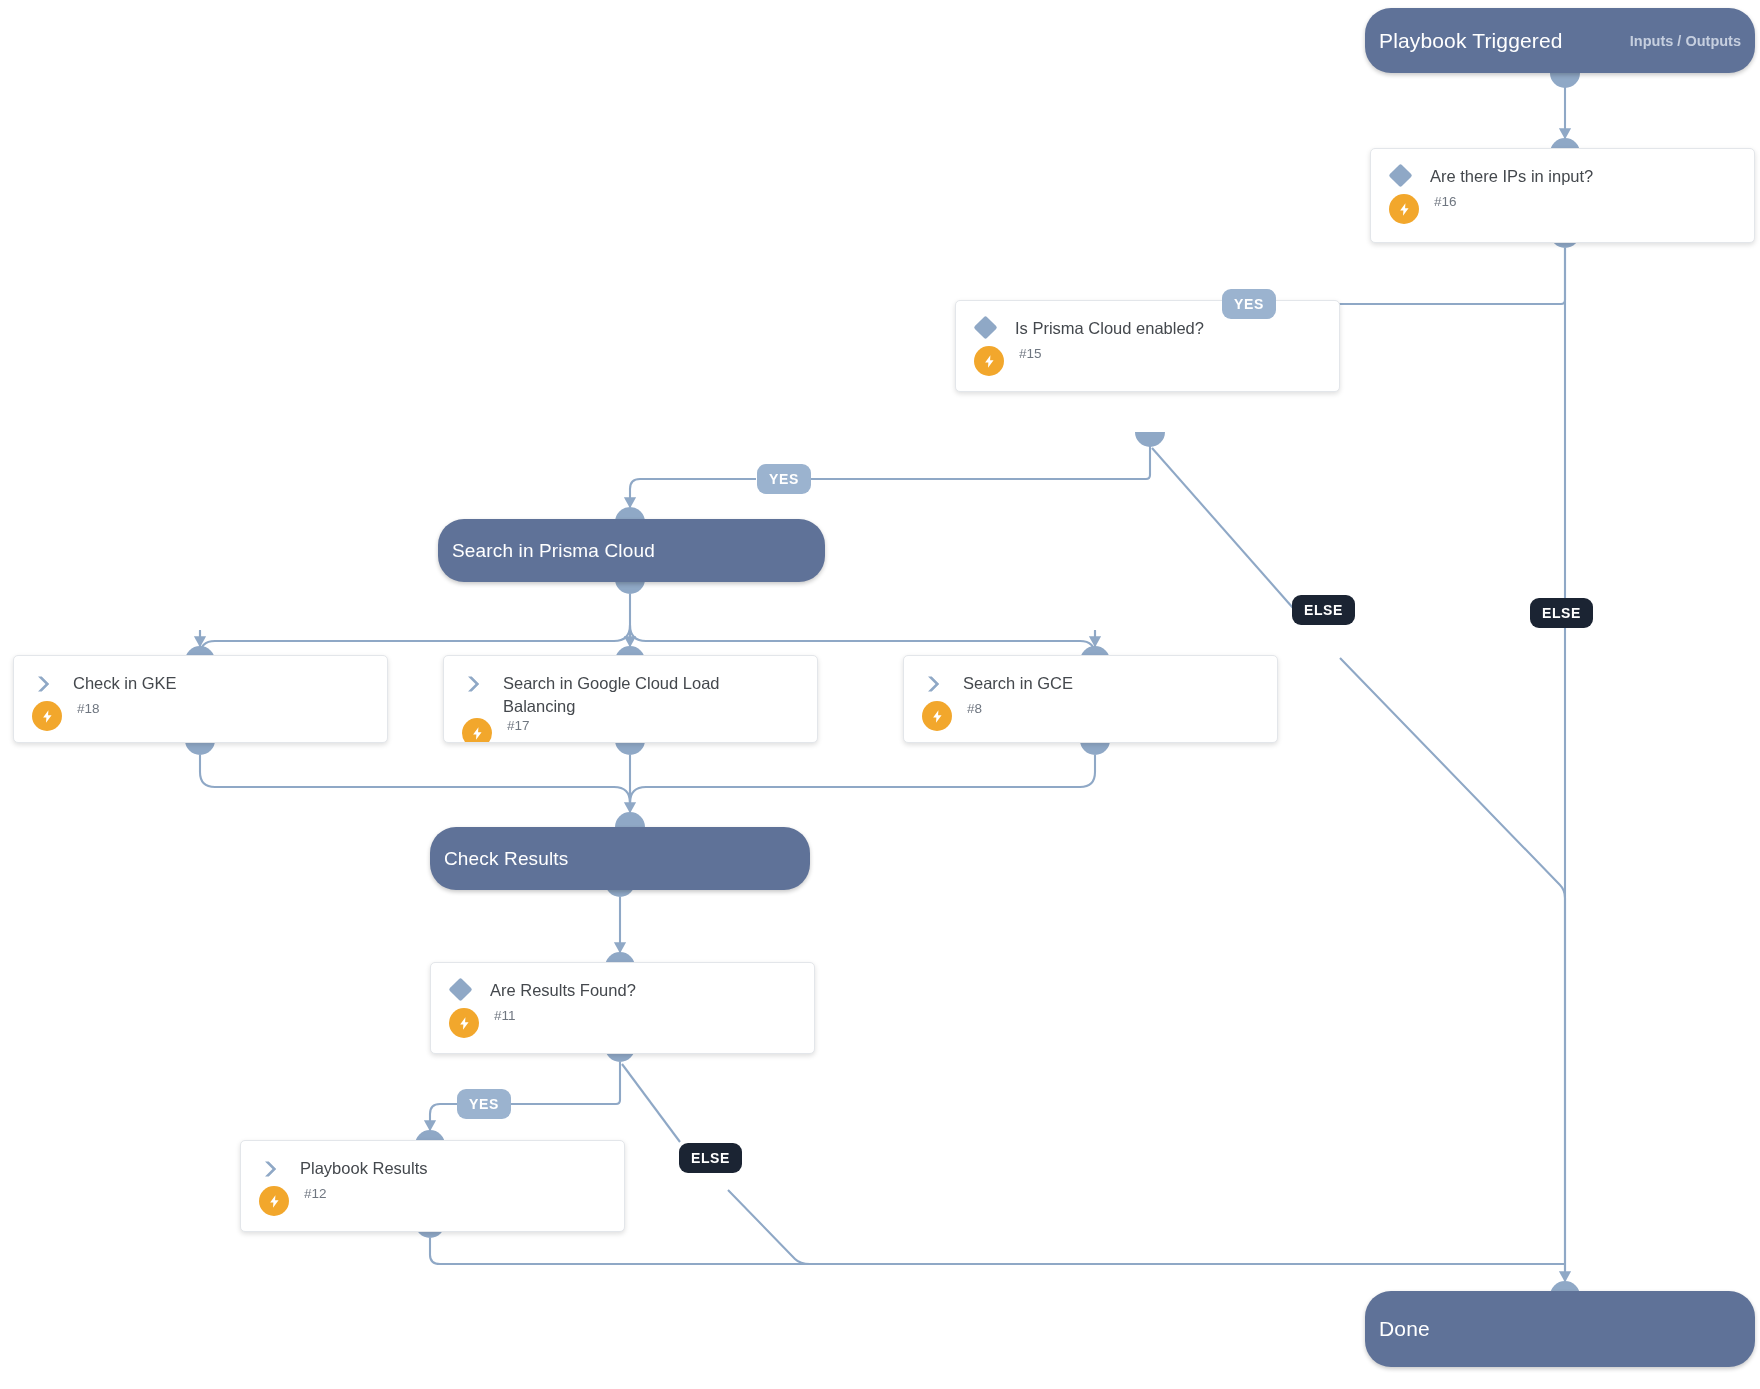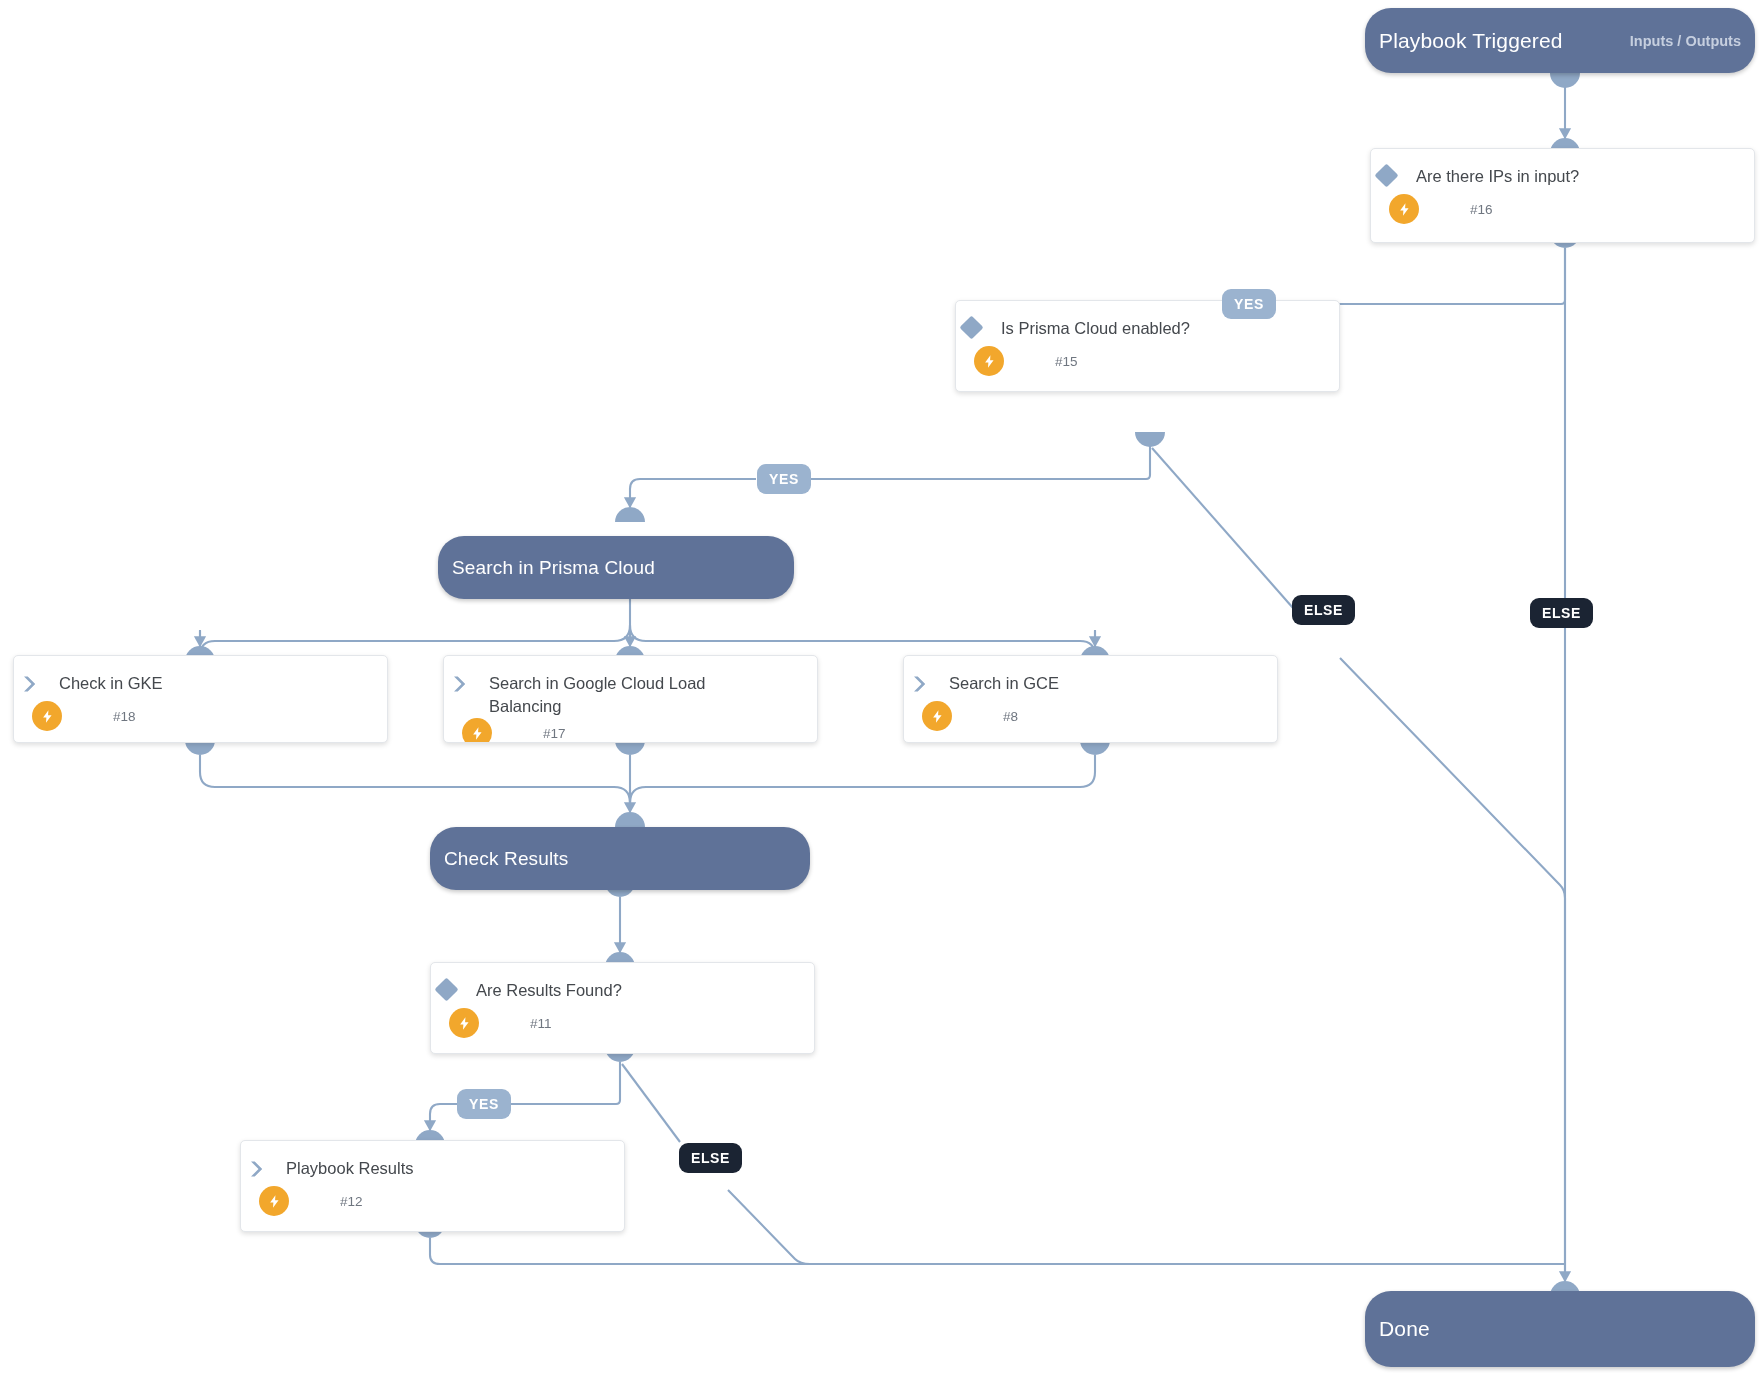--- a/index.html
+++ b/index.html
@@ -59,21 +59,21 @@
     background: #ffffff;
     border: 1px solid #e3e6ea;
     border-radius: 5px;
     box-shadow: 0 2px 5px rgba(0,0,0,0.13);
     box-sizing: border-box;
     overflow: hidden;
   }
   .card-head {
     display: flex;
     align-items: flex-start;
-    padding: 16px 18px 0 0;
+    padding: 16px 18px 0 14px;
   }
   .card-icon {
     width: 30px;
     flex: 0 0 30px;
     display: flex;
     align-items: center;
     justify-content: center;
     margin-top: 2px;
   }
   .diamond-icon {
@@ -89,23 +89,21 @@
   }
   .card-title {
     margin-left: 15px;
     color: #44484d;
     font-size: 16.5px;
     line-height: 23px;
     padding-top: 0px;
   }
   .card-foot {
     display: flex;
-    align-items: center;
     padding: 6px 18px 14px 18px;
-    gap: 36px;
   }
   .bolt-badge {
     width: 30px; height: 30px;
     flex: 0 0 30px;
     border-radius: 50%;
     background: #f2a72c;
     display: flex;
     align-items: center;
     justify-content: center;
   }
@@ -255,21 +253,21 @@
     <div class="card-foot">
       <div class="bolt-badge">
         <svg viewBox="0 0 24 24" xmlns="http://www.w3.org/2000/svg">
           <path d="M13.5 2 L5 13.5 h5.2 L9.6 22 L18.5 10 h-5.6 z" fill="#ffffff"></path>
         </svg>
       </div>
       <div class="card-id">#15</div>
     </div>
   </div>
 
-  <div class="section-node" style="left:438px; top:536px; width:356px; height:63px;">
+  <div class="section-node" style="left:438px; top:519px; width:387px; height:63px;">
     <span class="section-title">Search in Prisma Cloud</span>
   </div>
 
   <div class="card-node" style="left:13px; top:655px; width:375px; height:88px;">
     <div class="card-head">
       <div class="card-icon">
         <svg class="chevron-icon" viewBox="0 0 24 24" xmlns="http://www.w3.org/2000/svg">
           <path d="M6 3 L15 12 L6 21 L10.5 21 L19.5 12 L10.5 3 z" fill="#8fa8c6"></path>
         </svg>
       </div>

